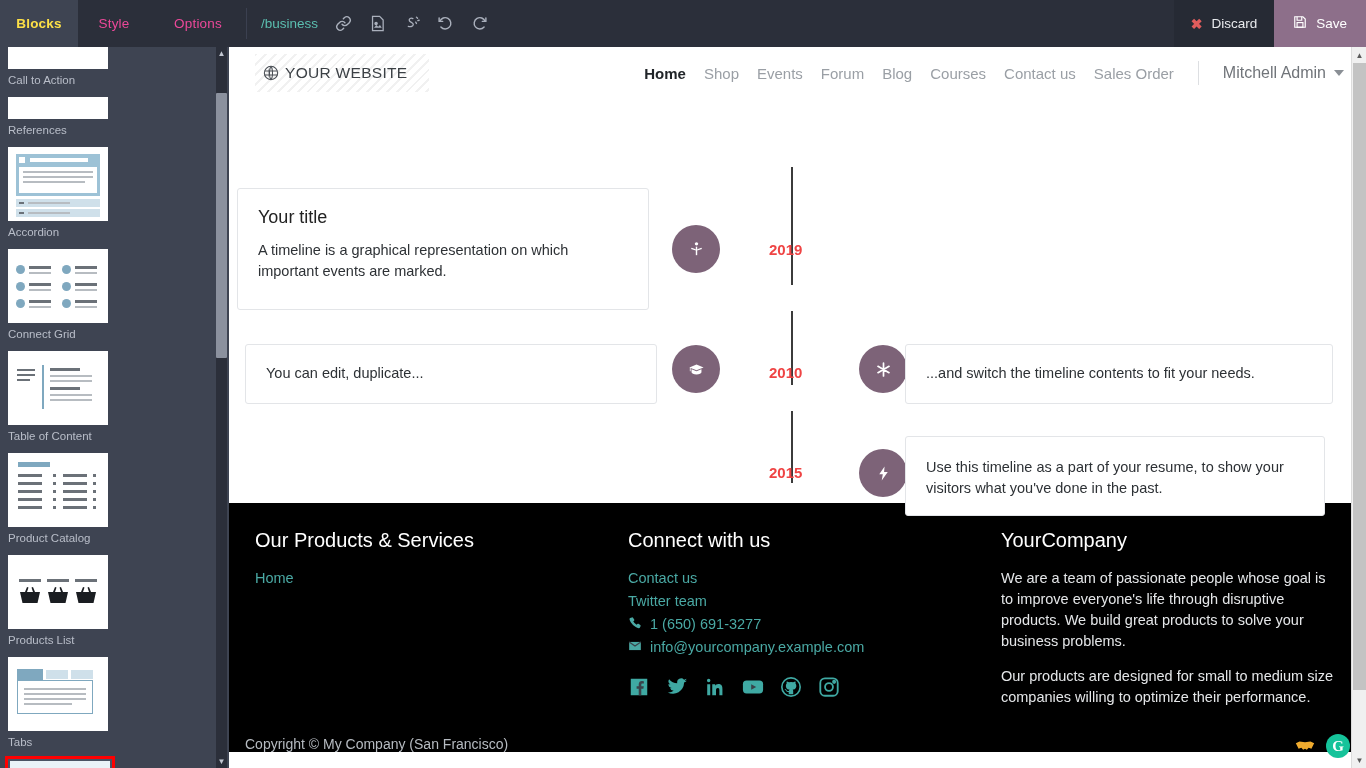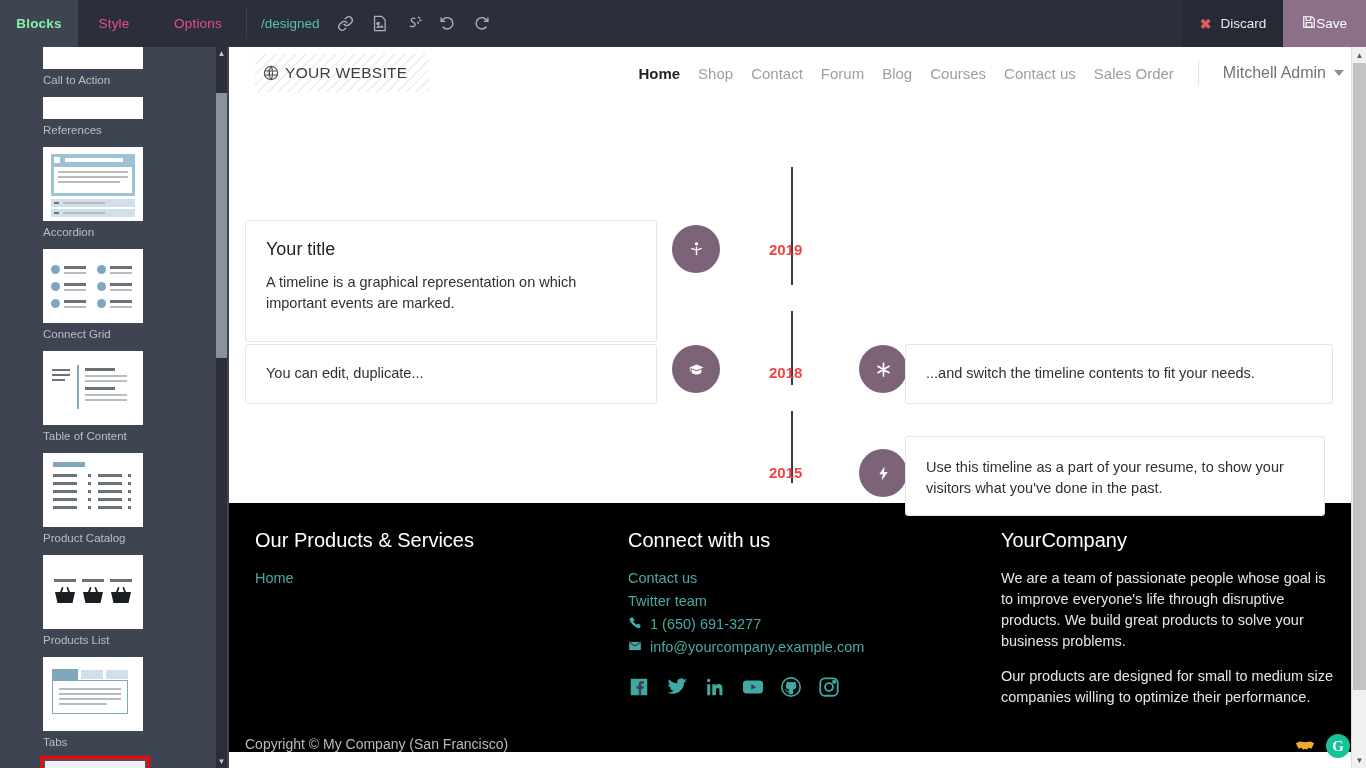--- a/index.html
+++ b/index.html
@@ -12,51 +12,51 @@
 
   
   .topbar {
     height: 47px; background: #2b2f3a; display: flex; align-items: stretch;
     flex: 0 0 47px; position: relative; z-index: 30;
   }
   .tab {
     width: 78px; display: flex; align-items: center; justify-content: center;
     font-size: 13.5px; color: #ec4899; cursor: pointer; letter-spacing: .2px;
   }
-  .tab.active { background: #3e4452; color: #86efac; font-weight: 600; }
+  .tab.active { background: #3e4452; color: #fde047; font-weight: 600; }
   .tab.style { width: 72px; }
   .tab.options { width: 96px; }
   .topbar-sep { width: 1px; background: #3b4050; margin: 8px 0; }
   .url-area { display: flex; align-items: center; padding-left: 14px; gap: 17px; }
   .url-text { color: #5bbfb0; font-size: 13.5px; }
   .tb-icon { width: 17px; height: 17px; color: #aab0bc; display: flex; align-items: center; justify-content: center; cursor: pointer; }
   .tb-icon svg { width: 100%; height: 100%; display: block; }
   .topbar-spacer { flex: 1; }
   .discard-btn {
     display: flex; align-items: center; gap: 9px; padding: 0 17px;
     color: #e8eaed; font-size: 13.5px; cursor: pointer; background: #262a34;
   }
   .discard-x { color: #e05c5c; font-size: 14px; font-weight: bold; line-height: 1; }
   .save-btn {
-    display: flex; align-items: center; padding: 0 19px;
+    display: flex; align-items: center; gap: 9px; padding: 0 19px;
     background: #8d6f8a; color: #ffffff; font-size: 13.5px; cursor: pointer;
   }
   .save-btn svg { width: 14px; height: 14px; }
 
   
   .body-split { display: flex; flex: 1; min-height: 0; }
 
   
   .sidebar {
     width: 229px; flex: 0 0 229px; background: #3e4452; position: relative;
     overflow: hidden;
   }
   .sb-scroll {
     position: absolute; top: 0; left: 0; width: 215px; height: 100%;
-    padding: 0 8px; overflow: hidden; margin-left: 35px;
+    padding: 0 8px; overflow: hidden;
   }
   .sb-grid { display: flex; flex-wrap: wrap; gap: 0 2px; }
   .sb-cell { width: 102px; margin-bottom: 10px; }
   .sb-thumb {
     width: 100px; height: 74px; background: #ffffff; position: relative; overflow: hidden;
     cursor: pointer; display: block;
   }
   .sb-thumb.clipped { height: 22px; }
   .sb-label { font-size: 11.5px; color: #b9bec9; padding-top: 4px; line-height: 14px; }
   .sb-cell.selected { outline: 3px solid #ff0000; background: #4a5263; width: 104px; margin-right: 0; }
@@ -163,21 +163,21 @@
         <span>Blocks</span>
       </div>
     <div class="tab style">
         <span>Style</span>
       </div>
     <div class="tab options">
         <span>Options</span>
       </div>
     <div class="topbar-sep"></div>
     <div class="url-area">
-      <span class="url-text">/designed</span>
+      <span class="url-text">/business</span>
       <span class="tb-icon" title="link">
         <svg viewBox="0 0 24 24" fill="none" stroke="currentColor" stroke-width="2" stroke-linecap="round">
             <path d="M10 13a5 5 0 0 0 7.5.5l3-3a5 5 0 0 0-7-7l-1.7 1.7"></path>
             <path d="M14 11a5 5 0 0 0-7.5-.5l-3 3a5 5 0 0 0 7 7l1.7-1.7"></path>
           </svg>
       </span>
       <span class="tb-icon" title="image">
         <svg viewBox="0 0 24 24" fill="none" stroke="currentColor" stroke-width="1.8">
             <path d="M5 2h10l5 5v15H5z"></path>
             <circle cx="10" cy="12" r="1.6" fill="currentColor"></circle>
@@ -393,40 +393,40 @@
                 <circle cx="12" cy="12" r="10"></circle>
                 <path d="M12 2c3 3.5 3 16.5 0 20M12 2c-3 3.5-3 16.5 0 20M2.5 9h19M2.5 15h19"></path>
                 <path d="M8 5c2 2 2 12 0 14" fill="currentColor" opacity=".55" stroke="none"></path>
               </svg>
           </span>
           <span class="logo-text">YOUR WEBSITE</span>
         </div>
         <div class="nav">
           <span class="nav-item active">Home</span>
           <span class="nav-item">Shop</span>
-          <span class="nav-item">Contact</span>
+          <span class="nav-item">Events</span>
           <span class="nav-item">Forum</span>
           <span class="nav-item">Blog</span>
           <span class="nav-item">Courses</span>
           <span class="nav-item">Contact us</span>
           <span class="nav-item">Sales Order</span>
           <span class="nav-div"></span>
           <span class="user-menu">
             <span>Mitchell Admin</span>
             <span class="caret"></span>
           </span>
         </div>
       </div>
 
       <div class="tl-wrap">
         <div class="tl-axis" style="top:68px;height:118px;"></div>
         <div class="tl-axis" style="top:212px;height:74px;"></div>
         <div class="tl-axis" style="top:312px;height:72px;"></div>
 
-        <div class="tl-card" style="left:16px;top:89px;width:412px;height:122px;margin-top:32px;">
+        <div class="tl-card" style="left:8px;top:89px;width:412px;height:122px;">
           <h3>Your title</h3>
           <p>A timeline is a graphical representation on which important events are marked.</p>
         </div>
         <div class="tl-badge" style="left:443px;top:126px;">
           <svg viewBox="0 0 24 24" fill="currentColor">
               <circle cx="12" cy="4" r="2.4"></circle>
               <path d="M11 8h2v12h-2z"></path>
               <path d="M5 9.5l6 2.2v1.8L4.3 11.2z"></path>
               <path d="M19 9.5l-6 2.2v1.8l6.7-2.3z"></path>
             </svg>
@@ -436,21 +436,21 @@
         <div class="tl-card" style="left:16px;top:245px;width:412px;height:60px;padding-top:18px;">
           <p>You can edit, duplicate...</p>
         </div>
         <div class="tl-badge" style="left:443px;top:246px;">
           <svg viewBox="0 0 24 24" fill="currentColor">
               <path d="M12 5L2 9l10 4 10-4z"></path>
               <path d="M5 11.5V16c0 1.6 3.1 3 7 3s7-1.4 7-3v-4.5l-7 2.8z"></path>
               <path d="M2.6 9.3v5h1.1v-5z"></path>
             </svg>
         </div>
-        <div class="tl-year" style="left:540px;top:265px;">2018</div>
+        <div class="tl-year" style="left:540px;top:265px;">2010</div>
         <div class="tl-badge" style="left:630px;top:246px;">
           <svg viewBox="0 0 24 24" fill="none" stroke="currentColor" stroke-width="2.4" stroke-linecap="round">
               <path d="M12 3v18M4.2 7.5l15.6 9M19.8 7.5l-15.6 9"></path>
             </svg>
         </div>
         <div class="tl-card" style="left:676px;top:245px;width:428px;height:60px;padding-top:18px;">
           <p>...and switch the timeline contents to fit your needs.</p>
         </div>
 
         <div class="tl-year" style="left:540px;top:365px;">2015</div>

